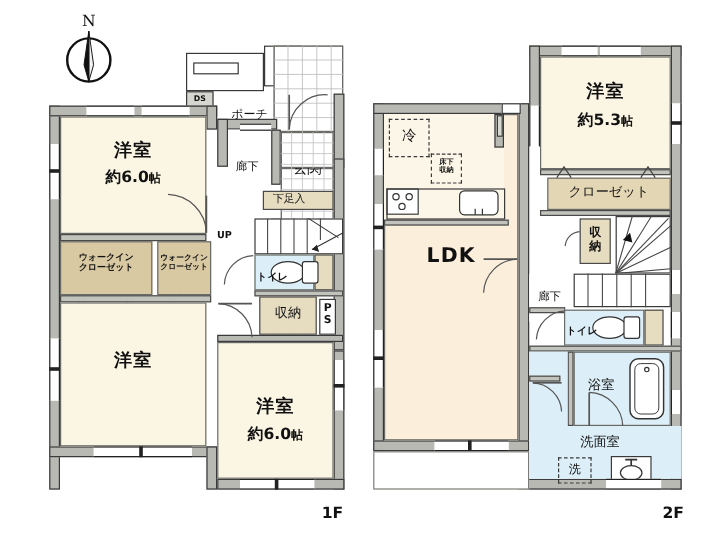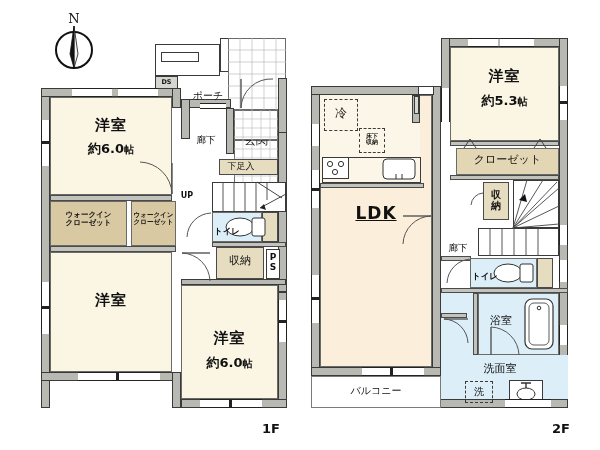--- a/index.html
+++ b/index.html
@@ -229,36 +229,36 @@
     <div class="wall" style="left:181px;top:279px;width:105px;height:6px;"></div>
     <div class="win" style="left:200px;top:399px;width:62px;height:9px;"></div>
     <div class="tick" style="left:229px;top:399px;width:3px;height:9px;"></div>
     <div class="win-v" style="left:278px;top:300px;width:9px;height:42px;"></div>
     <div class="tick" style="left:278px;top:320px;width:9px;height:3px;"></div>
     <svg width="30" height="30" viewBox="0 0 30 30" style="left:181px;top:252px;">
       <path d="M1 1 A29 29 0 0 1 29 29" fill="none" stroke="#555" stroke-width="1"></path>
       <line x1="1" y1="1" x2="29" y2="1" stroke="#555" stroke-width="1.4"></line>
     </svg>
 
-    <div class="label lbl-floor" style="left:262px;top:422px;width:30px;text-align:left;">1F</div>
+    <div class="label lbl-floor" style="left:262px;top:422px;width:30px;text-align:center;">1F</div>
   </div>
 
   <div style="position:absolute;left:0;top:0;width:600px;height:450px;">
 
     <div class="wall" style="left:311px;top:86px;width:9px;height:290px;"></div>
     <div class="wall" style="left:311px;top:86px;width:130px;height:9px;"></div>
     <div class="wall" style="left:432px;top:86px;width:9px;height:290px;"></div>
     <div class="wall" style="left:441px;top:38px;width:127px;height:9px;"></div>
     <div class="wall" style="left:441px;top:38px;width:9px;height:55px;"></div>
     <div class="wall" style="left:559px;top:38px;width:9px;height:370px;"></div>
     <div class="wall" style="left:432px;top:399px;width:136px;height:9px;"></div>
     <div class="wall" style="left:311px;top:367px;width:130px;height:9px;"></div>
 
     <div class="room ldk" style="left:320px;top:95px;width:112px;height:272px;"></div>
-    <div class="label lbl-room" style="left:320px;top:204px;width:112px;font-size:17px;text-decoration:underline;">LDK</div>
+    <div class="label lbl-room" style="left:320px;top:204px;width:112px;font-size:17px;">LDK</div>
 
     <div class="room" style="left:320px;top:95px;width:100px;height:92px;background:#fcf6e8;border:none;"></div>
     <div class="wall-thin" style="left:320px;top:183px;width:104px;height:5px;"></div>
 
     <div class="box-dash" style="left:324px;top:99px;width:34px;height:32px;"></div>
     <div class="label lbl-sm" style="left:324px;top:107px;width:34px;font-size:12px;">冷</div>
 
     <div class="box-dash" style="left:359px;top:128px;width:26px;height:25px;"></div>
     <div class="label lbl-tiny" style="left:359px;top:133px;width:26px;font-size:6px;">
       <div>床下</div>
@@ -295,21 +295,20 @@
       <path d="M29 1 A29 29 0 0 0 1 29" fill="none" stroke="#555" stroke-width="1"></path>
       <line x1="29" y1="1" x2="1" y2="1" stroke="#555" stroke-width="1.4"></line>
     </svg>
 
     <svg width="28" height="28" viewBox="0 0 28 28" style="left:404px;top:376px;">
       <path d="M1 1 A27 27 0 0 1 27 27" fill="none" stroke="#555" stroke-width="1"></path>
       <line x1="1" y1="1" x2="27" y2="1" stroke="#555" stroke-width="1.4"></line>
     </svg>
 
     <div class="room white" style="left:311px;top:376px;width:130px;height:32px;border:1px solid #7a7a76;"></div>
-    <div class="label lbl-sm" style="left:311px;top:385px;width:130px;font-size:10px;">バルコニー</div>
 
     <div class="room cream" style="left:450px;top:47px;width:109px;height:94px;"></div>
     <div class="label lbl-room" style="left:450px;top:68px;width:109px;">洋室</div>
     <div class="label lbl-area" style="left:450px;top:94px;width:109px;">
       <span>約5.3</span><span class="u">帖</span>
     </div>
     <div class="win" style="left:468px;top:38px;width:30px;height:9px;"></div>
     <div class="win" style="left:500px;top:38px;width:34px;height:9px;"></div>
     <div class="win-v" style="left:559px;top:86px;width:9px;height:34px;"></div>
     <div class="tick" style="left:559px;top:101px;width:9px;height:3px;"></div>

